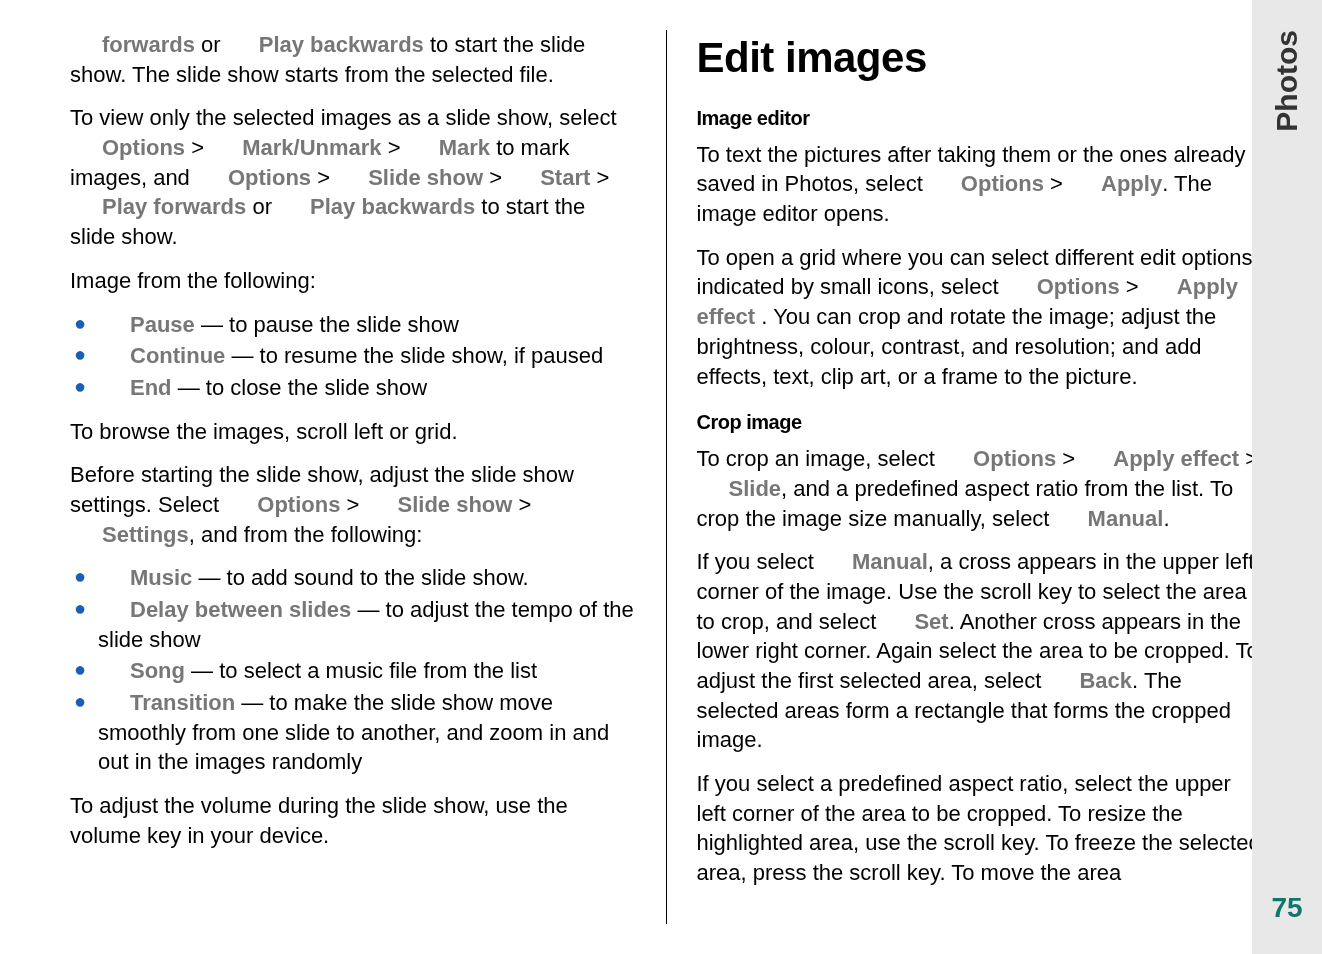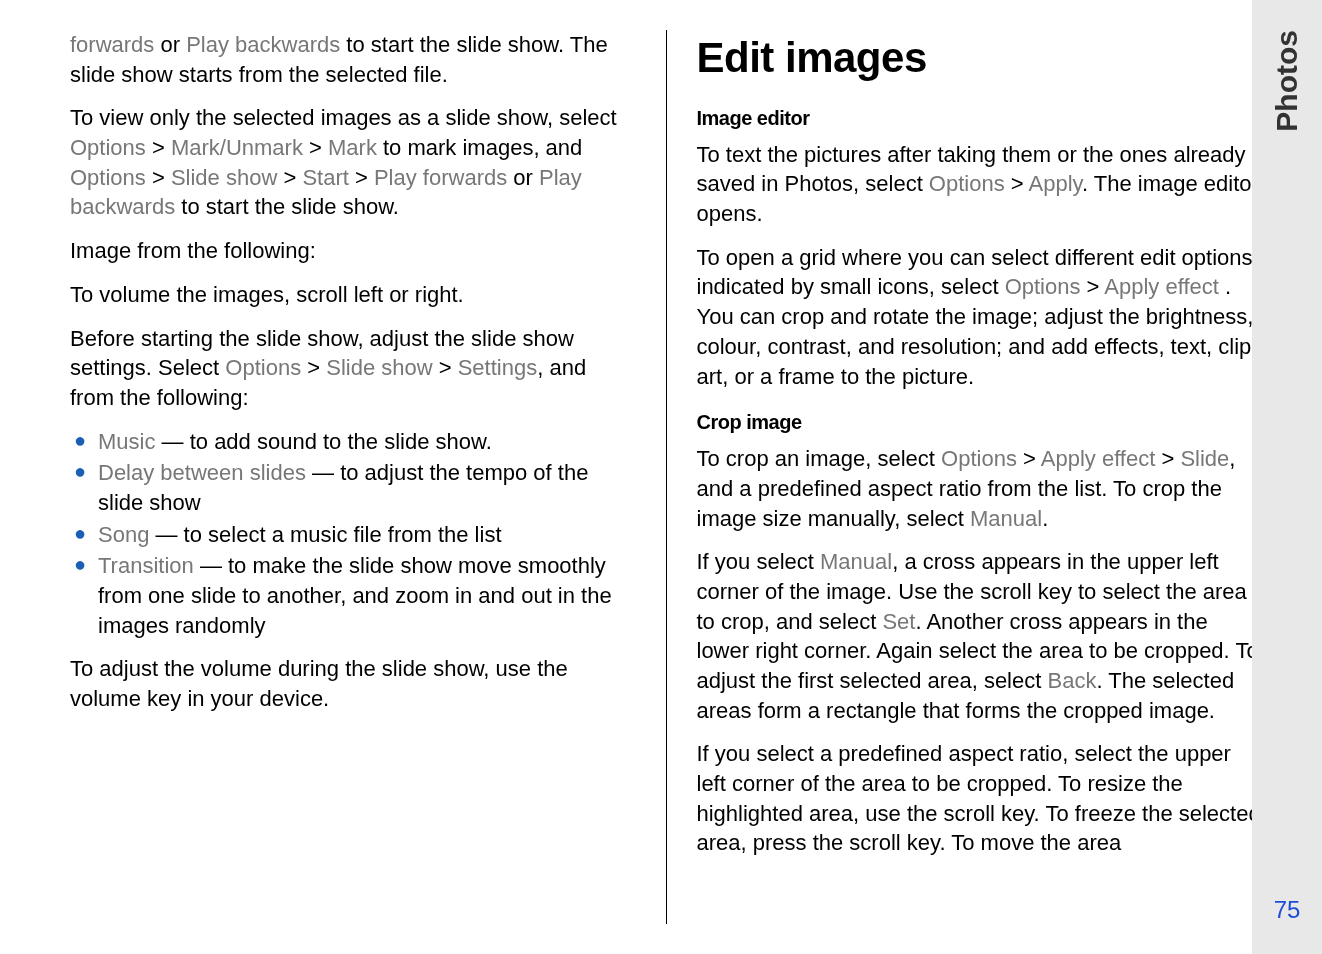--- a/index.html
+++ b/index.html
@@ -51,22 +51,23 @@
   }
   ul li::before {
     content: "●";
     color: #1a5fb4;
     position: absolute;
     left: 4px;
     top: 0;
     font-size: 20px;
   }
   .opt {
-    font-weight: normal;
+    font-weight: bold;
     color: #777;
+    margin-left: 32px;
   }
   .sidebar {
     position: absolute;
     right: 0;
     top: 0;
     bottom: 0;
     width: 70px;
     background: #e8e8e8;
     display: flex;
     flex-direction: column;
@@ -75,34 +76,39 @@
     padding: 30px 0;
   }
   .sidebar-label {
     writing-mode: vertical-rl;
     transform: rotate(180deg);
     font-size: 30px;
     font-weight: bold;
     color: #333;
   }
   .page-num {
-    font-size: 24px;
-    font-weight: normal;
-    color: #1d4ed8;
+    font-size: 28px;
+    font-weight: bold;
+    color: #0f766e;
   }
 </style>
 </head>
 <body>
 
 <div class="page">
   <div class="col col-left">
     <p><span class="opt">forwards</span><span> or </span><span class="opt">Play backwards</span><span> to start the slide show. The slide show starts from the selected file.</span></p>
     <p><span>To view only the selected images as a slide show, select </span><span class="opt">Options</span><span> &gt; </span><span class="opt">Mark/Unmark</span><span> &gt; </span><span class="opt">Mark</span><span> to mark images, and </span><span class="opt">Options</span><span> &gt; </span><span class="opt">Slide show</span><span> &gt; </span><span class="opt">Start</span><span> &gt; </span><span class="opt">Play forwards</span><span> or </span><span class="opt">Play backwards</span><span> to start the slide show.</span></p>
     <p><span>Image from the following:</span></p>
-    <p><span>To volume the images, scroll left or right.</span></p>
+    <ul>
+        <li><span class="opt">Pause</span><span>  — to pause the slide show</span></li>
+        <li><span class="opt">Continue</span><span>  — to resume the slide show, if paused</span></li>
+        <li><span class="opt">End</span><span>  — to close the slide show</span></li>
+      </ul>
+    <p><span>To browse the images, scroll left or grid.</span></p>
     <p><span>Before starting the slide show, adjust the slide show settings. Select </span><span class="opt">Options</span><span> &gt; </span><span class="opt">Slide show</span><span> &gt; </span><span class="opt">Settings</span><span>, and from the following:</span></p>
     <ul>
         <li><span class="opt">Music</span><span>  — to add sound to the slide show.</span></li>
         <li><span class="opt">Delay between slides</span><span>  — to adjust the tempo of the slide show</span></li>
         <li><span class="opt">Song</span><span>  — to select a music file from the list</span></li>
         <li><span class="opt">Transition</span><span>  — to make the slide show move smoothly from one slide to another, and zoom in and out in the images randomly</span></li>
       </ul>
     <p><span>To adjust the volume during the slide show, use the volume key in your device.</span></p>
   </div>
 

